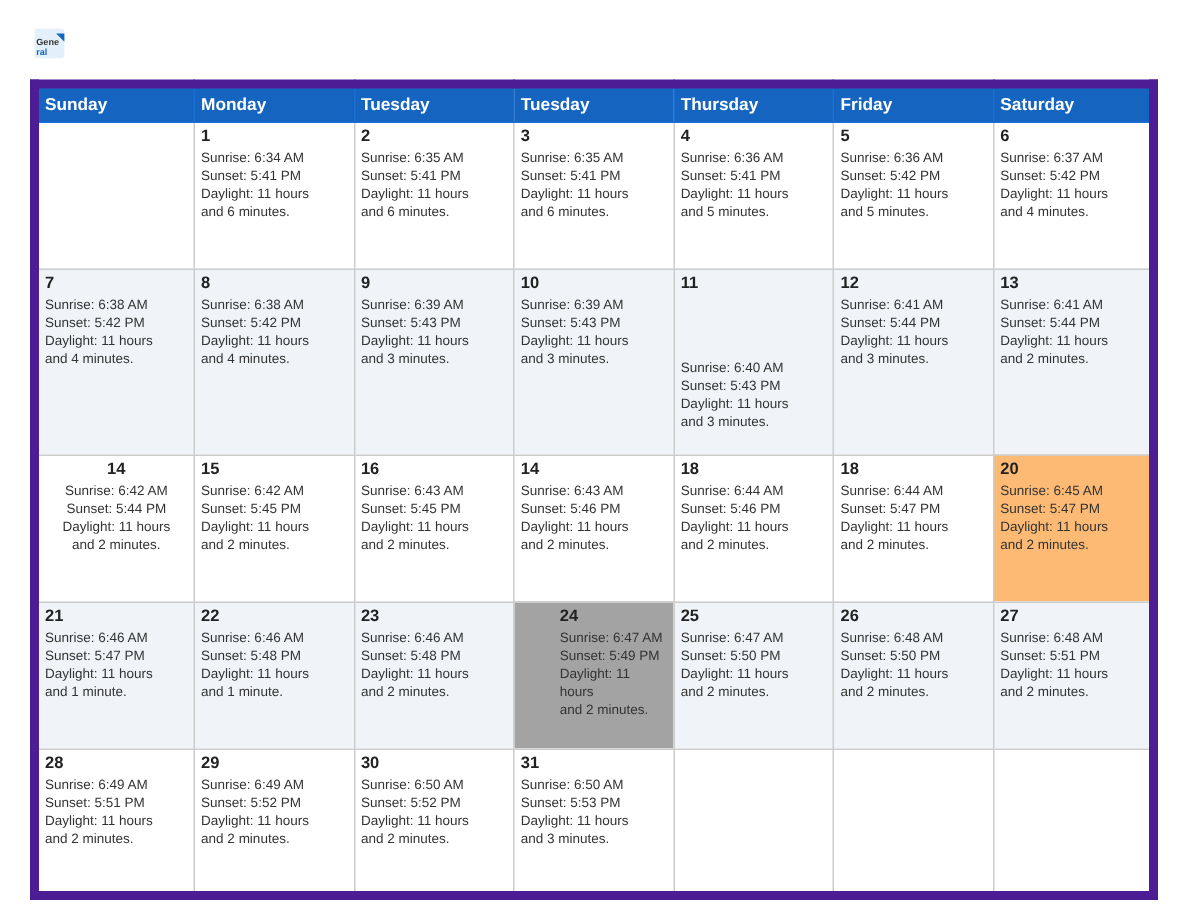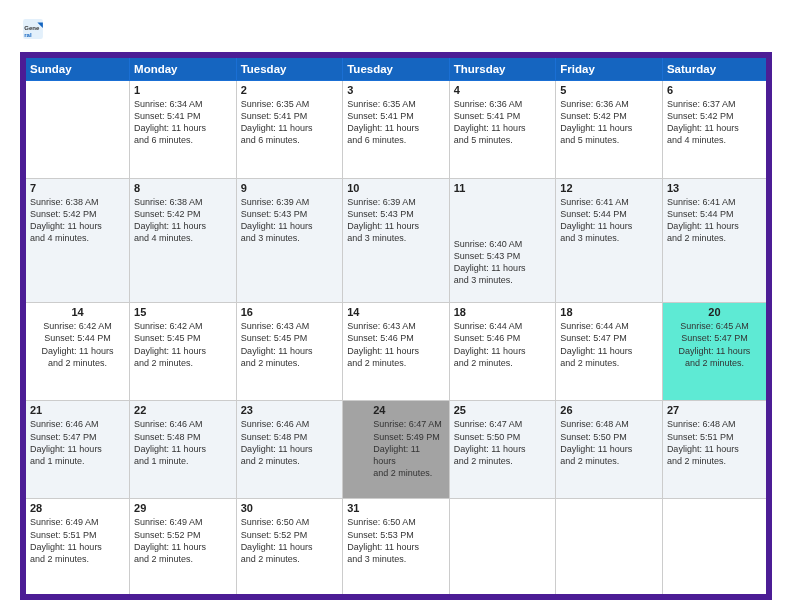--- a/index.html
+++ b/index.html
@@ -259,21 +259,21 @@
 Daylight: 11 hours
 and 2 minutes.</div>
           </td>
           <td style="background: rgb(255, 255, 255);">
             <span class="day-num">18</span>
             <div class="cell-info" style="white-space: pre-line;">Sunrise: 6:44 AM
 Sunset: 5:47 PM
 Daylight: 11 hours
 and 2 minutes.</div>
           </td>
-          <td style="background: #5eead4; text-align: center;">
+          <td style="background: #fdba74;">
             <span class="day-num">20</span>
             <div class="cell-info" style="white-space: pre-line;">Sunrise: 6:45 AM
 Sunset: 5:47 PM
 Daylight: 11 hours
 and 2 minutes.</div>
           </td>
         </tr>
         <tr>
           <td style="background: rgb(240, 244, 248);">
             <span class="day-num">21</span>

